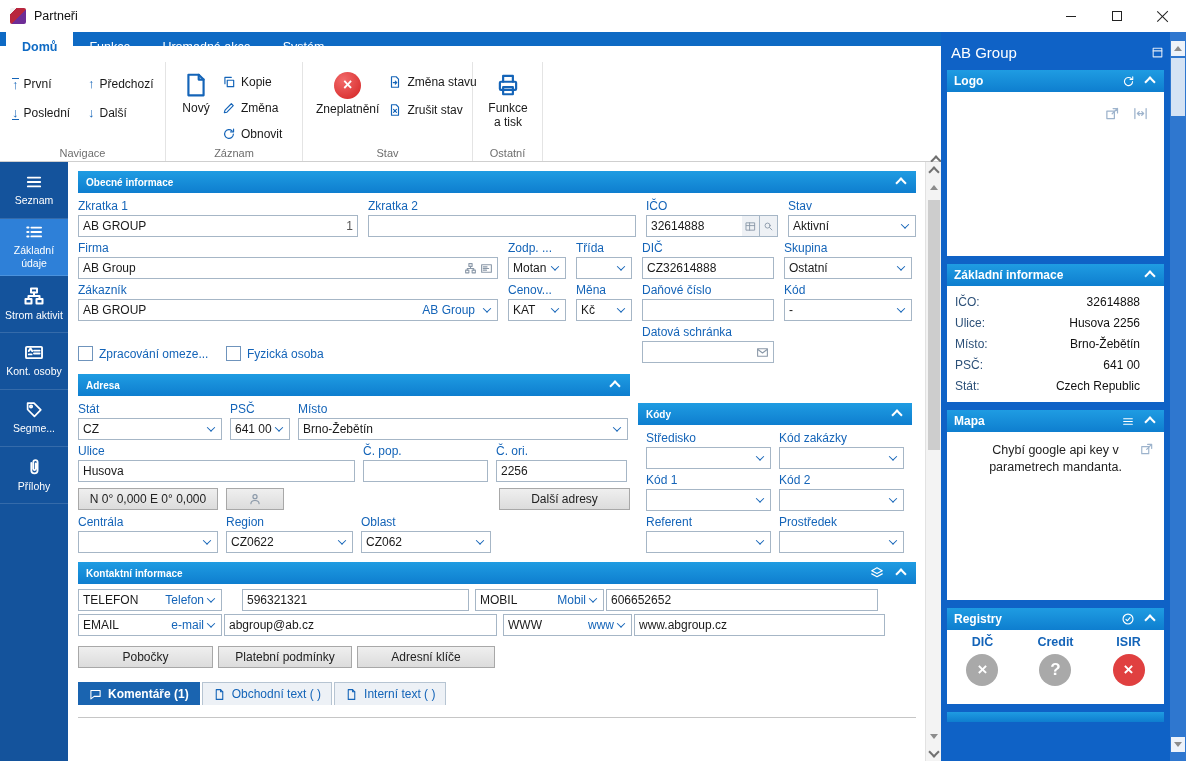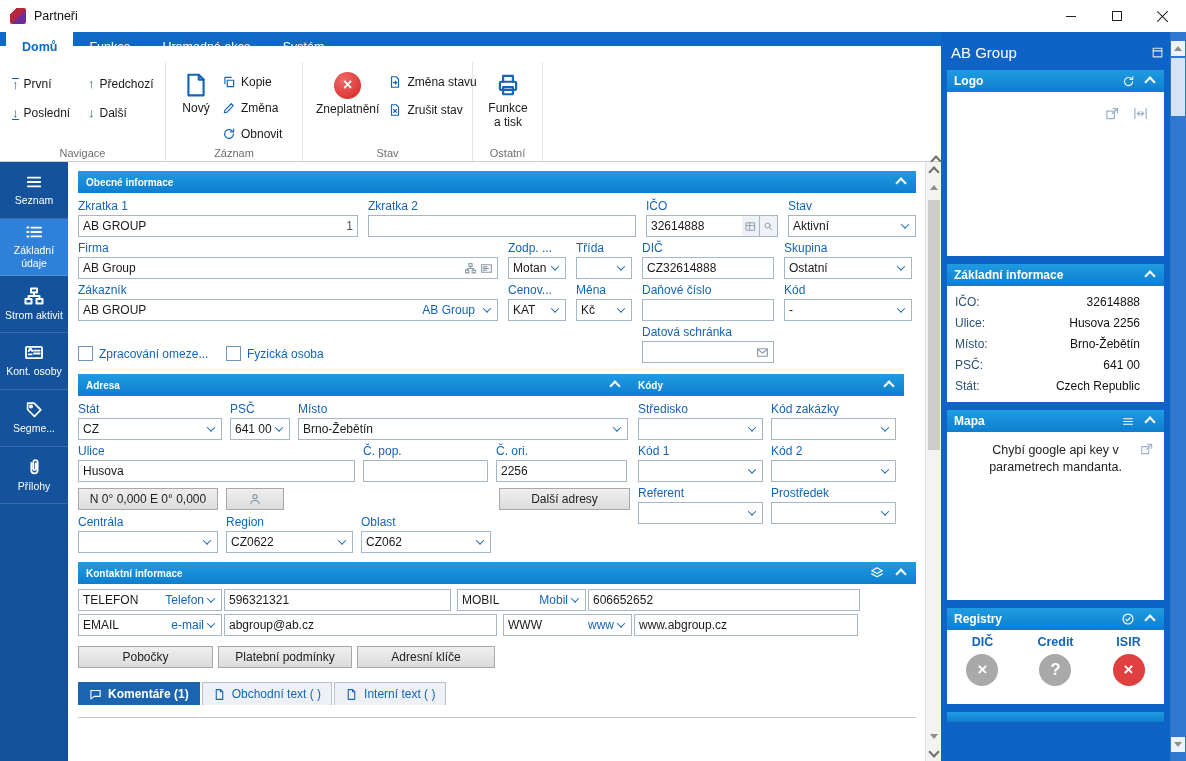--- a/index.html
+++ b/index.html
@@ -70,21 +70,21 @@
   .dd { width:13px; height:100%; display:flex; align-items:center; justify-content:center; flex:none; }
   .dd::after { content:""; width:5px; height:5px; border-right:1.7px solid #1464b8; border-bottom:1.7px solid #1464b8; transform:rotate(45deg) translate(-1px,-1px); }
   .mini-btn { width:18px; height:22px; border:1px solid #a6b6c6; border-left:none; background:#eef1f5;
               display:flex; align-items:center; justify-content:center; }
   .inline-ic { margin-left:3px; flex:none; }
   .cb { display:flex; align-items:center; gap:6px; }
   .cbbox { width:15px; height:15px; border:1px solid #6f94bc; background:#fff; flex:none; }
   .cblabel { color:#1464b8; white-space:nowrap; }
   .btn-flat { height:22px; background:linear-gradient(#efefef,#dcdcdc); border:1px solid #a8a8a8; color:#222;
               display:flex; align-items:center; justify-content:center; font-size:12px; white-space:nowrap; }
-  .band { display:flex; align-items:flex-start; }
+  .band { display:flex; gap:8px; align-items:flex-end; }
   .c-row { display:flex; margin-bottom:3px; }
   .ttype { color:#1a1a1a; }
   .tkind { margin-left:auto; color:#1464b8; }
   .btnrow { display:flex; gap:5px; margin-top:10px; }
   .tabs { display:flex; gap:2px; margin-top:14px; align-items:flex-end; }
   .dtab { height:23px; display:flex; align-items:center; gap:6px; padding:0 10px; font-size:12px;
           background:#edf1f6; border:1px solid #b6c4d2; border-bottom:none; color:#1464b8; }
   .dtab.active { background:#1a64b0; border-color:#1a64b0; color:#fff; font-weight:bold; }
   .split { margin-top:12px; border-top:1px solid #c6c6c6; height:18px; }
 
@@ -599,21 +599,21 @@
     </svg>
     <span class="chev-up" style="margin-left:2px"></span>
   </div>
 
   <div class="c-row">
     <div class="input" style="width:144px">
       <span class="ttype">TELEFON</span>
       <span class="tkind">Telefon</span>
       <span class="dd"></span>
     </div>
-    <div class="input" style="width:227px; margin-left:2px;">
+    <div class="input" style="width:227px; margin-left:20px;">
         <span class="val">596321321</span>
       </div>
     <div class="input" style="width:129px; margin-left:6px;">
       <span class="ttype">MOBIL</span>
       <span class="tkind">Mobil</span>
       <span class="dd"></span>
     </div>
     <div class="input" style="width:272px; margin-left:2px;">
         <span class="val">606652652</span>
       </div>
@@ -625,21 +625,21 @@
       <span class="dd"></span>
     </div>
     <div class="input" style="width:273px; margin-left:2px;">
         <span class="val">abgroup@ab.cz</span>
       </div>
     <div class="input" style="width:129px; margin-left:6px;">
       <span class="ttype">WWW</span>
       <span class="tkind">www</span>
       <span class="dd"></span>
     </div>
-    <div class="input" style="width:224px; margin-left:2px;">
+    <div class="input" style="width:251px; margin-left:2px;">
         <span class="val">www.abgroup.cz</span>
       </div>
   </div>
 
   <div class="btnrow">
     <div class="btn-flat" style="width:135px">
         <span>Pobočky</span>
       </div>
     <div class="btn-flat" style="width:134px">
         <span>Platební podmínky</span>

